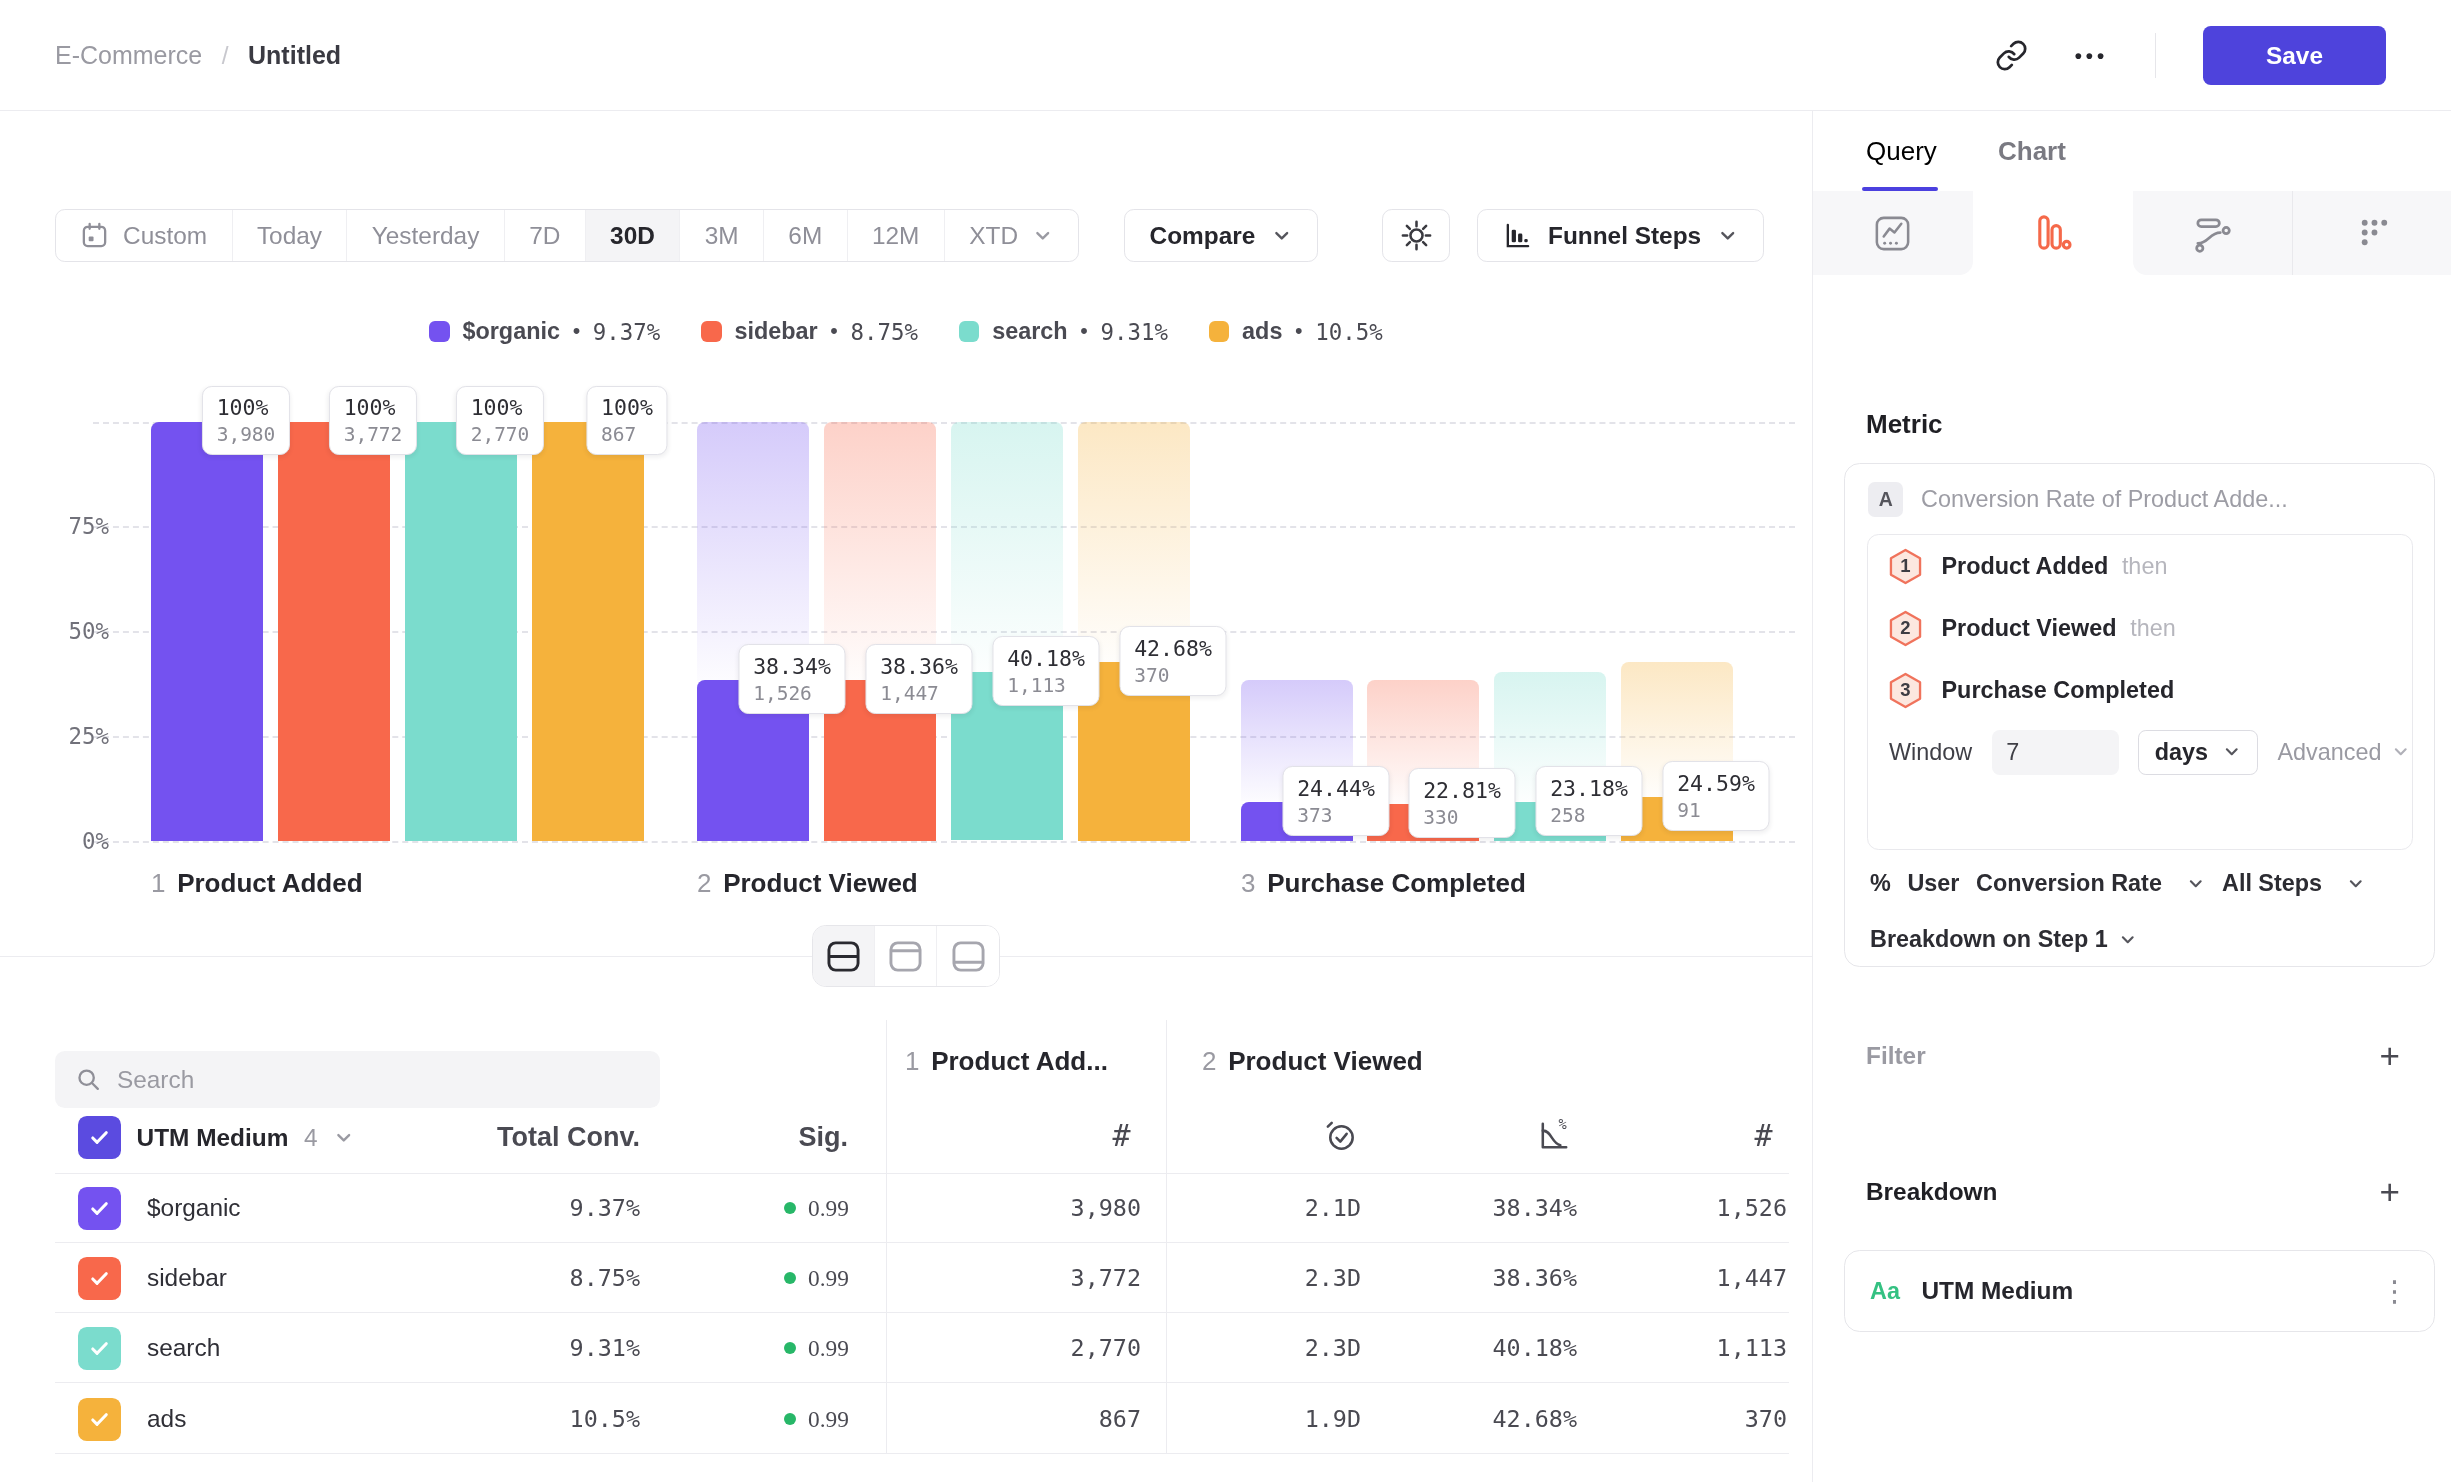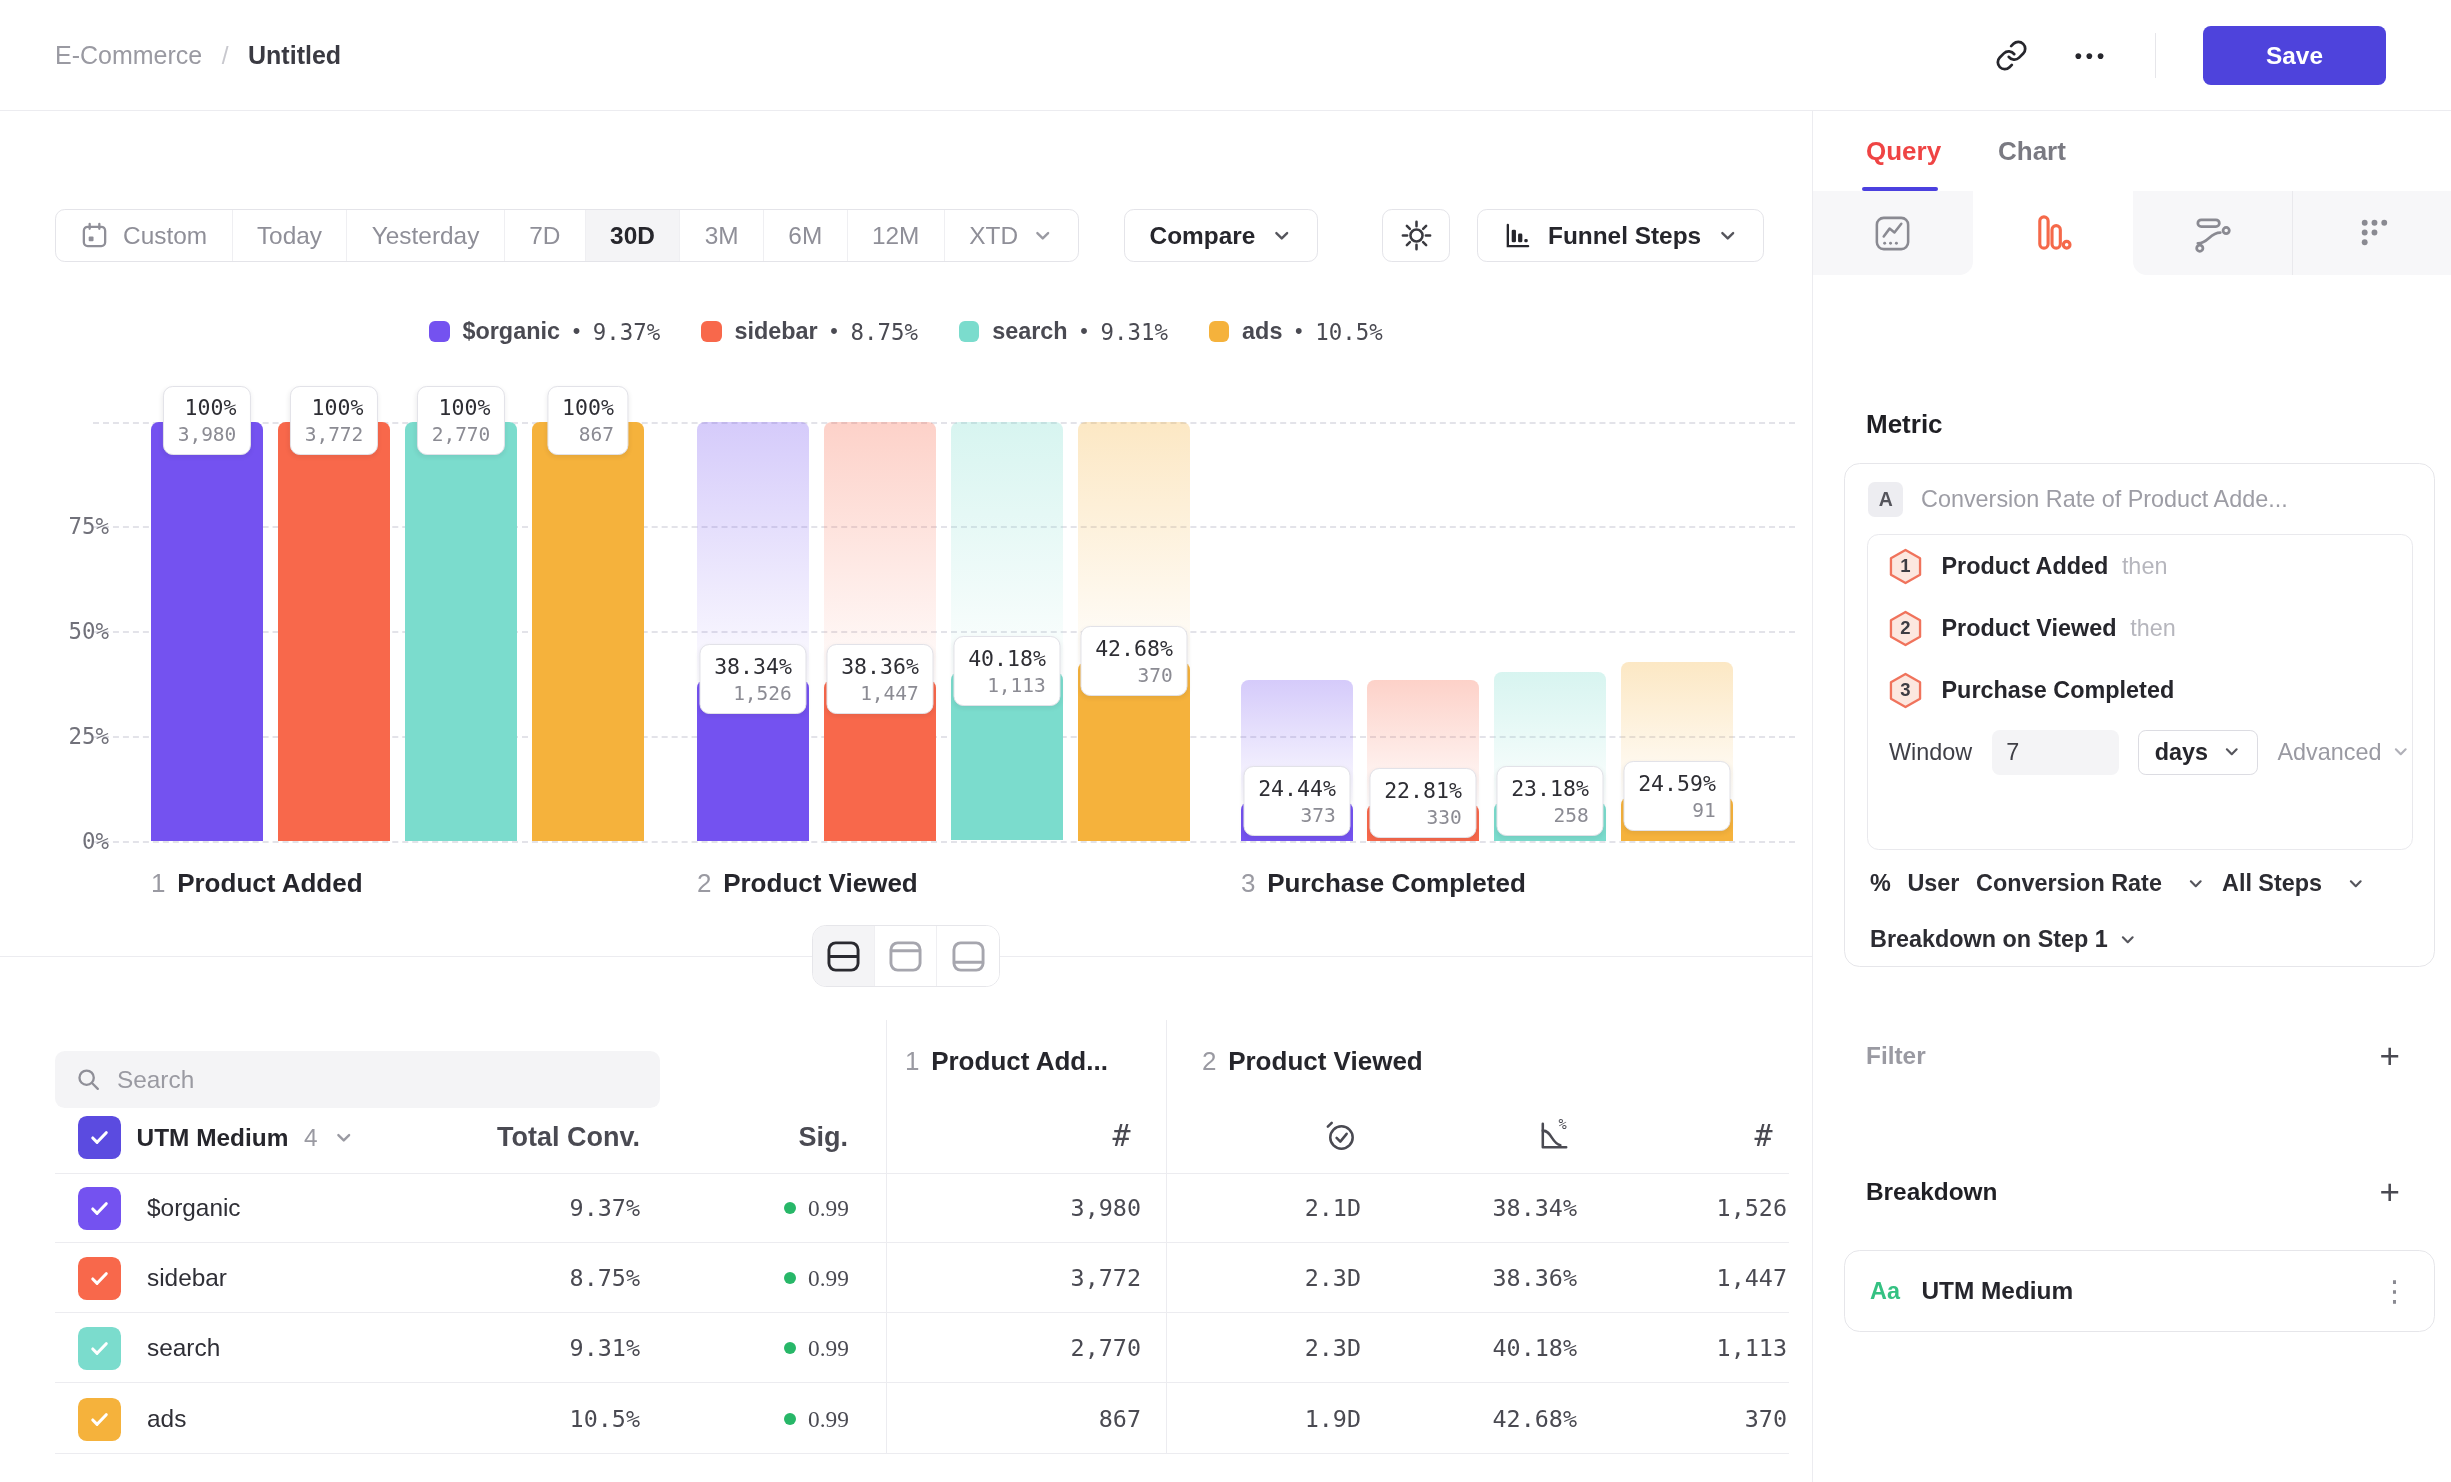--- a/index.html
+++ b/index.html
@@ -50,21 +50,21 @@
   .legend-pct { font-size:22.4px; color:#4a4a52; font-family:"DejaVu Sans Mono",monospace; }
 
   
   .chart { position:absolute; left:0; top:254px; width:1812px; height:546px; }
   .gridline { position:absolute; left:93px; width:1702px; height:0; border-top:2px dashed #e3e3e9; }
   .ytick { position:absolute; left:29px; width:80px; text-align:right; font-size:22.4px; color:#71717a;
     font-family:"DejaVu Sans Mono",monospace; transform:translateY(-50%); }
   .bar-ghost { position:absolute; width:112px; border-radius:7.8px 7.8px 0 0; z-index:1; }
   .bar-solid { position:absolute; width:112px; border-radius:7.8px 7.8px 0 0; z-index:2; }
   .vlabel { position:absolute; transform:translateX(-50%); z-index:3; background:#fff; border:1px solid #e2e2e8;
-    border-radius:9.8px; box-shadow:0 2px 4.9px rgba(30,30,40,0.08); padding:6.8px 13.7px; text-align:right; white-space:nowrap; }
+    border-radius:9.8px; box-shadow:0 2px 4.9px rgba(30,30,40,0.08); padding:6.8px 13.7px; text-align:left; white-space:nowrap;margin-left:39px; }
   .vlabel .p { font-family:"DejaVu Sans Mono",monospace; font-size:21.5px; color:#2e2e34; line-height:1.35; }
   .vlabel .c { font-family:"DejaVu Sans Mono",monospace; font-size:19.5px; color:#8b8b93; line-height:1.3; }
   .step-label { position:absolute; top:503px; font-size:26px; font-weight:700; color:#26262c; white-space:nowrap; }
   .step-label .num { color:#9a9aa2; font-weight:400; margin-right:11.7px; }
 
   
   .section-divider { position:absolute; top:845px; left:0; width:1812px; border-top:1px solid #ececf0; }
   .view-toggle { position:absolute; top:814px; left:906px; transform:translateX(-50%); display:flex;
     border:1px solid #e6e6ea; border-radius:13.7px; background:#fff; overflow:hidden; z-index:2; }
   .vt-cell { width:62px; height:60px; display:flex; align-items:center; justify-content:center;
@@ -103,21 +103,21 @@
   .cell-total { left:339px; width:246px; }
   .cell-sig { left:646px; width:148px; display:flex; align-items:center; justify-content:flex-end; gap:11.7px; }
   .sig-dot { width:12.7px; height:12.7px; border-radius:50%; background:#27B768; }
   .cell-c1 { left:862px; width:224px; }
   .cell-time { left:1103px; width:203px; }
   .cell-conv { left:1319px; width:203px; }
   .cell-c2 { left:1525px; width:207px; }
 
   
   .ptab { position:absolute; top:0; height:80px; line-height:80px; font-size:26px; cursor:pointer; }
-  .ptab-query { left:53px; color:#ef4444; font-weight:700; }
+  .ptab-query { left:53px; color:#000000; font-weight:400; }
   .ptab-chart { left:185px; color:#7a7a82; font-weight:600; }
   .ptab-underline { position:absolute; left:49px; top:76px; width:76px; height:3.9px; background:#4B40DF; border-radius:2px; }
   .type-strip { position:absolute; left:0; top:80px; width:640px; height:84px; display:flex; }
   .type-cell { flex:1; display:flex; align-items:center; justify-content:center; background:#f7f7f9; cursor:pointer; }
   .type-cell.active { background:#fff; }
   .type-cell.r-br { border-bottom-right-radius:13.7px; }
   .type-cell.r-bl { border-bottom-left-radius:13.7px; }
   .type-cell.bsep { border-left:1px solid #e9e9ed; }
 
   .metric-heading { position:absolute; left:53px; top:298px; font-size:26px; font-weight:700; color:#1f1f24; }

